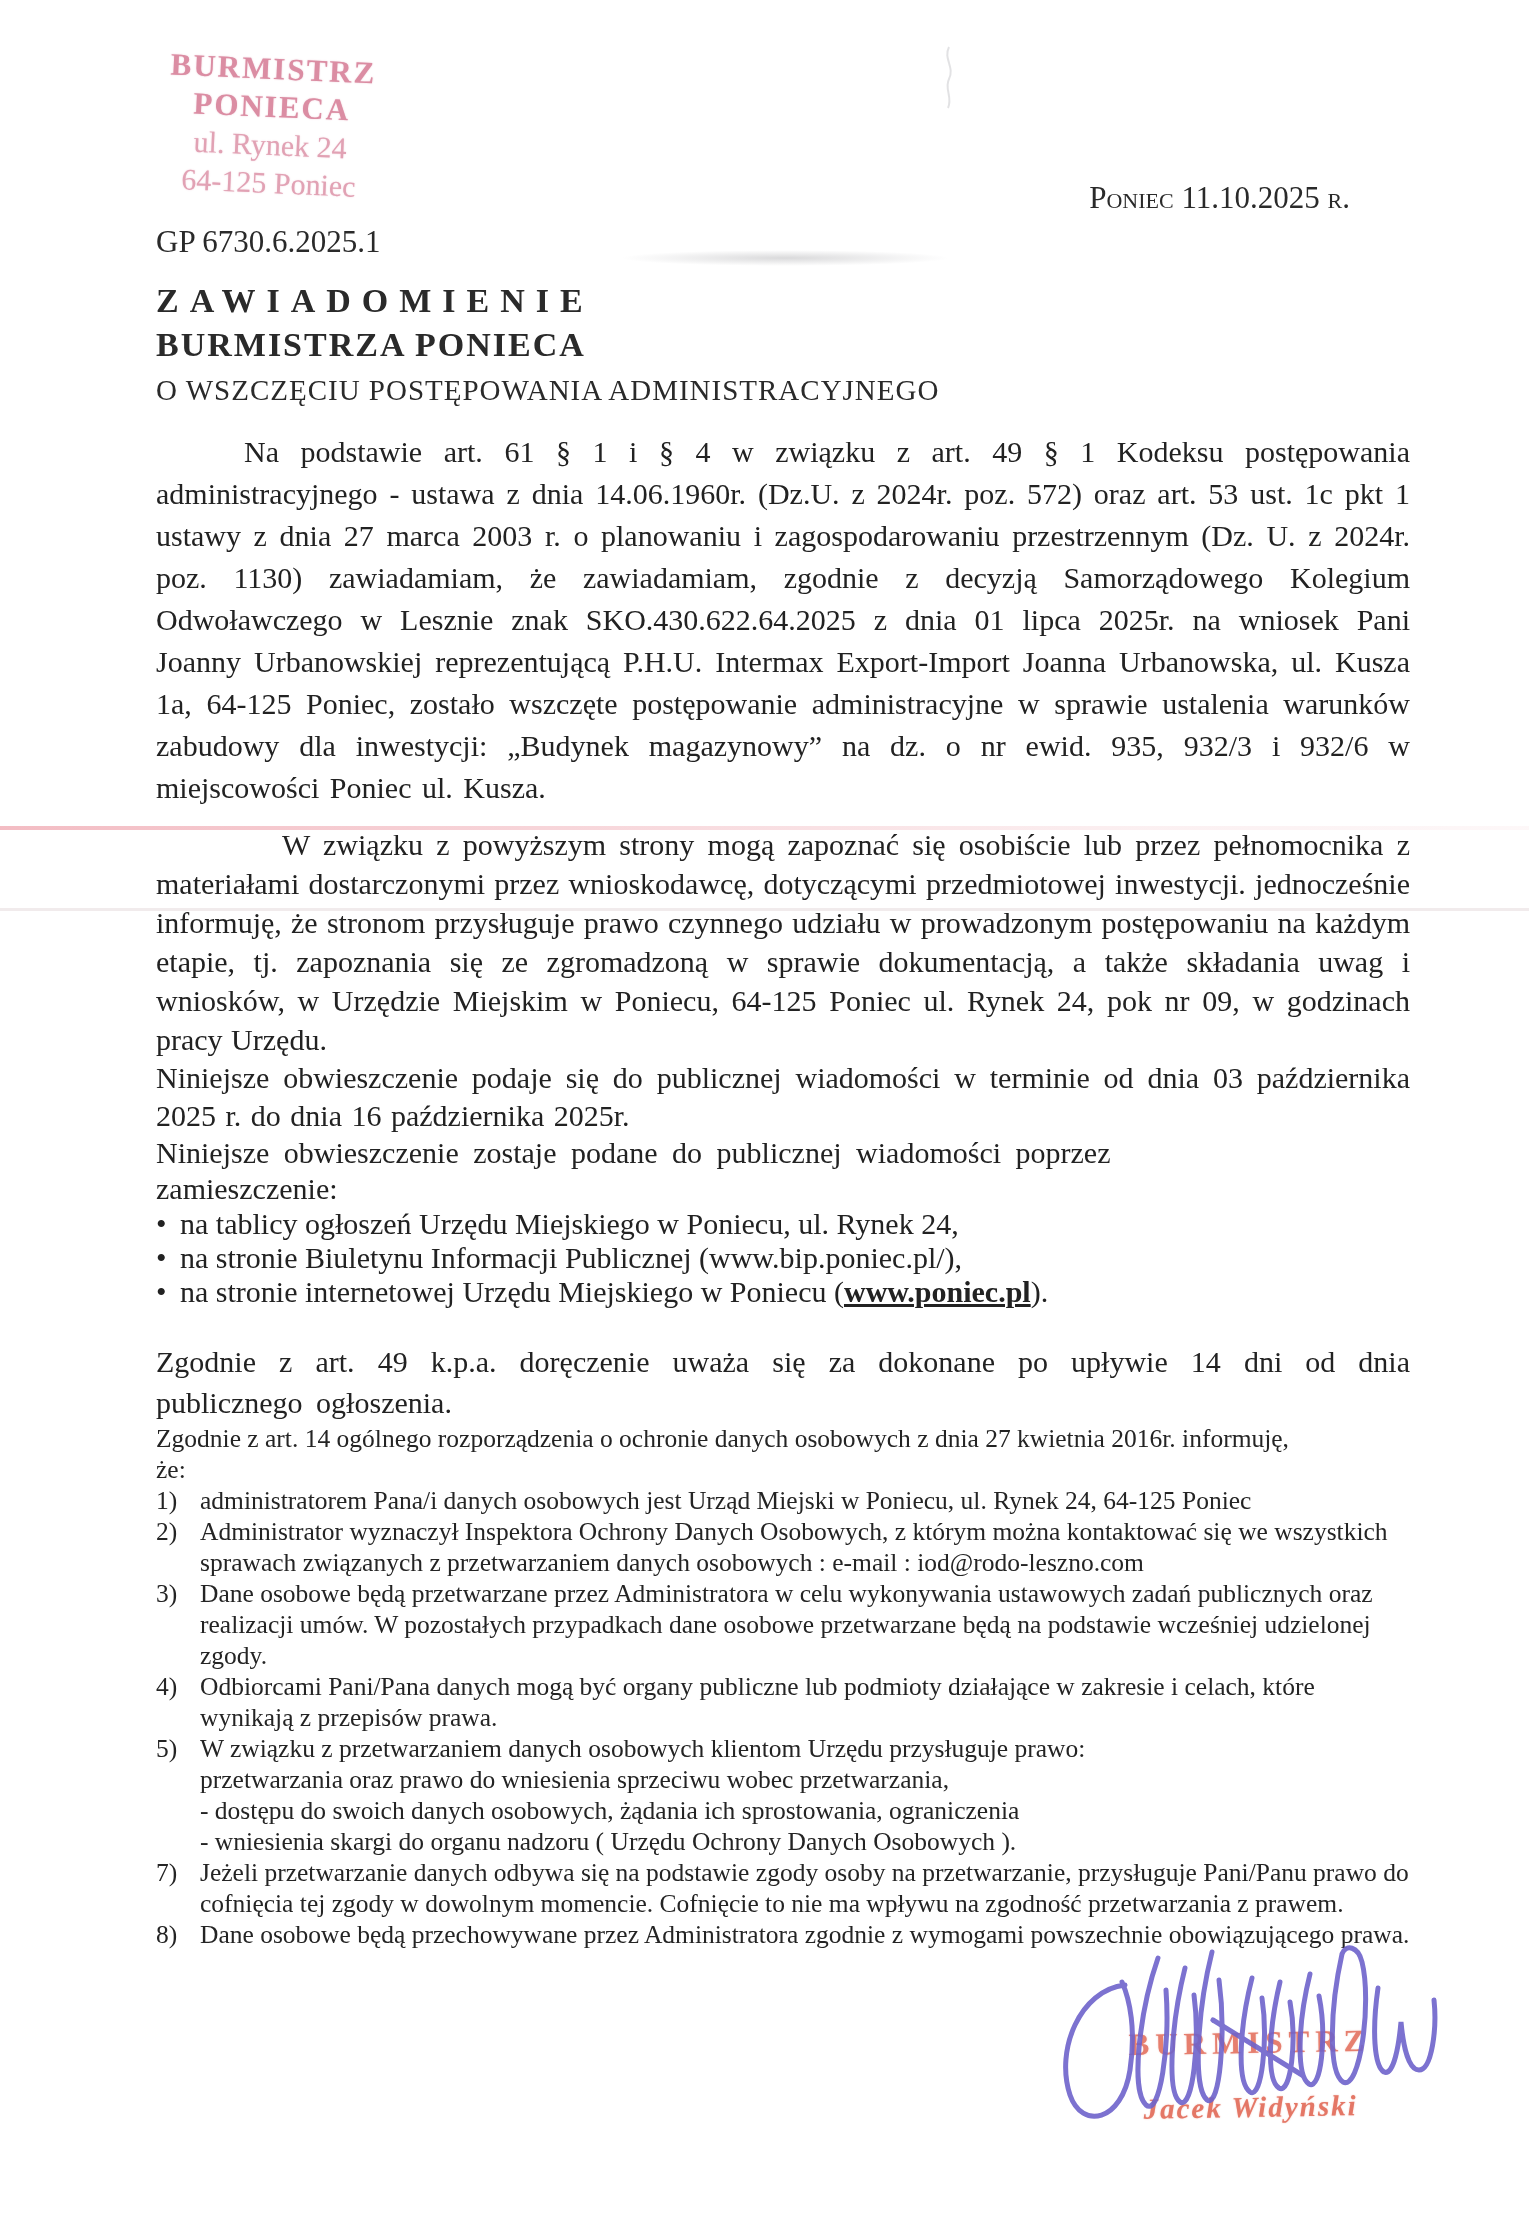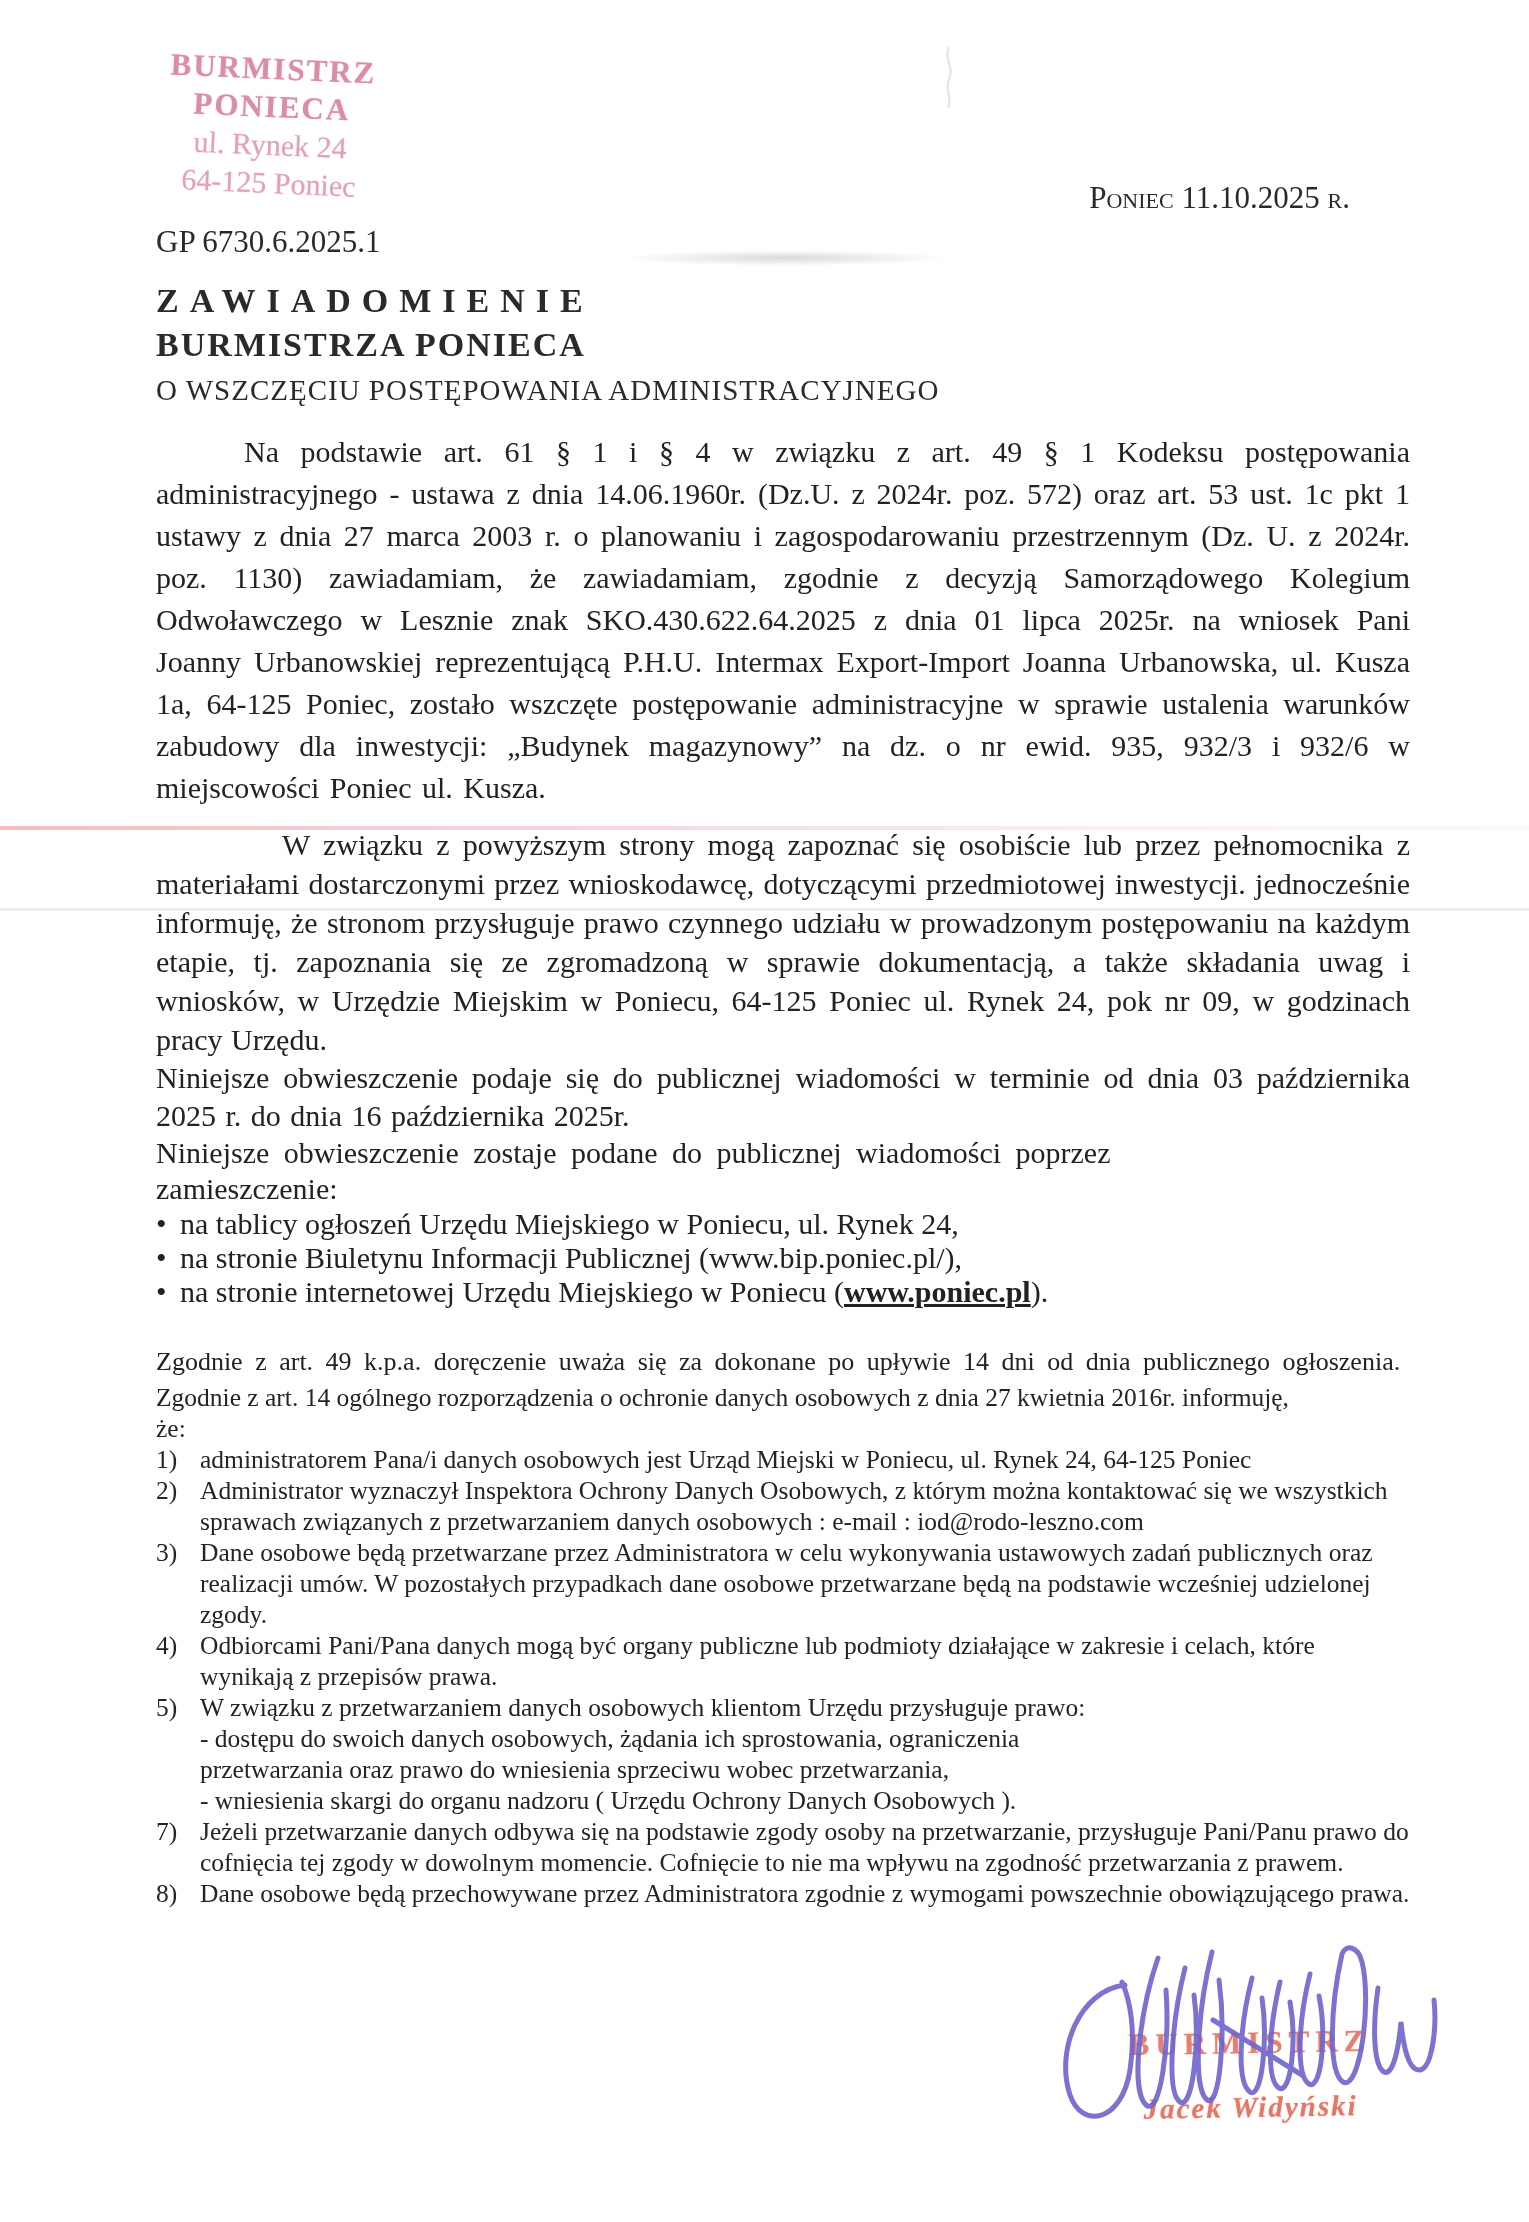--- a/index.html
+++ b/index.html
@@ -33,21 +33,21 @@
   .title .t3{font-size:29px;font-weight:normal;letter-spacing:1px;margin-top:10px;}
   
   .p1{margin-top:24px;font-size:30px;line-height:42px;text-align:justify;text-indent:88px;word-spacing:3px;}
   .p2{margin-top:16px;font-size:30px;line-height:39px;text-align:justify;text-indent:126px;word-spacing:1px;}
   .notice1{font-size:30px;line-height:38px;text-align:justify;word-spacing:2px;}
   .notice2{font-size:30px;line-height:36px;word-spacing:7px;}
   .bullets{font-size:30px;line-height:34px;}
   .bullets .b{white-space:nowrap;}
   .dot{display:inline-block;width:24px;}
   .weblink{text-decoration:underline;font-weight:bold;}
-  .kpa{margin-top:32px;font-size:26px;line-height:41px;text-align:justify;word-spacing:6px;}
+  .kpa{margin-top:32px;font-size:30px;line-height:41px;text-align:justify;word-spacing:6px;}
   
   .rodo{font-size:25.5px;line-height:31px;color:#242424;}
   .ritem{display:flex;}
   .ritem .num{flex:0 0 44px;}
   .ritem .txt{flex:1;}
   .rsub{margin-left:44px;}
   
   .sig-block{position:absolute;left:1030px;top:1940px;width:440px;height:230px;}
   .sig-stamp{position:absolute;left:70px;top:85px;width:300px;text-align:center;
     color:#e0604c;transform:rotate(-1deg);text-shadow:0 0 1.5px rgba(224,96,76,.5);}
@@ -132,22 +132,22 @@
         <span class="txt">Dane osobowe będą przetwarzane przez Administratora w celu wykonywania ustawowych zadań publicznych oraz realizacji umów. W pozostałych przypadkach dane osobowe przetwarzane będą na podstawie wcześniej udzielonej zgody.</span>
       </div>
       <div class="ritem">
         <span class="num">4)</span>
         <span class="txt">Odbiorcami Pani/Pana danych mogą być organy publiczne lub podmioty działające w zakresie i celach, które wynikają z przepisów prawa.</span>
       </div>
       <div class="ritem">
         <span class="num">5)</span>
         <span class="txt">W związku z przetwarzaniem danych osobowych klientom Urzędu przysługuje prawo:</span>
       </div>
+      <div class="rsub">przetwarzania oraz prawo do wniesienia sprzeciwu wobec przetwarzania,</div>
       <div class="rsub">- dostępu do swoich danych osobowych, żądania ich sprostowania, ograniczenia</div>
-      <div class="rsub">przetwarzania oraz prawo do wniesienia sprzeciwu wobec przetwarzania,</div>
       <div class="rsub">- wniesienia skargi do organu nadzoru ( Urzędu Ochrony Danych Osobowych ).</div>
       <div class="ritem">
         <span class="num">7)</span>
         <span class="txt">Jeżeli przetwarzanie danych odbywa się na podstawie zgody osoby na przetwarzanie, przysługuje Pani/Panu prawo do cofnięcia tej zgody w dowolnym momencie. Cofnięcie to nie ma wpływu na zgodność przetwarzania z prawem.</span>
       </div>
       <div class="ritem">
         <span class="num">8)</span>
         <span class="txt">Dane osobowe będą przechowywane przez Administratora zgodnie z wymogami powszechnie obowiązującego prawa.</span>
       </div>
     </div>

